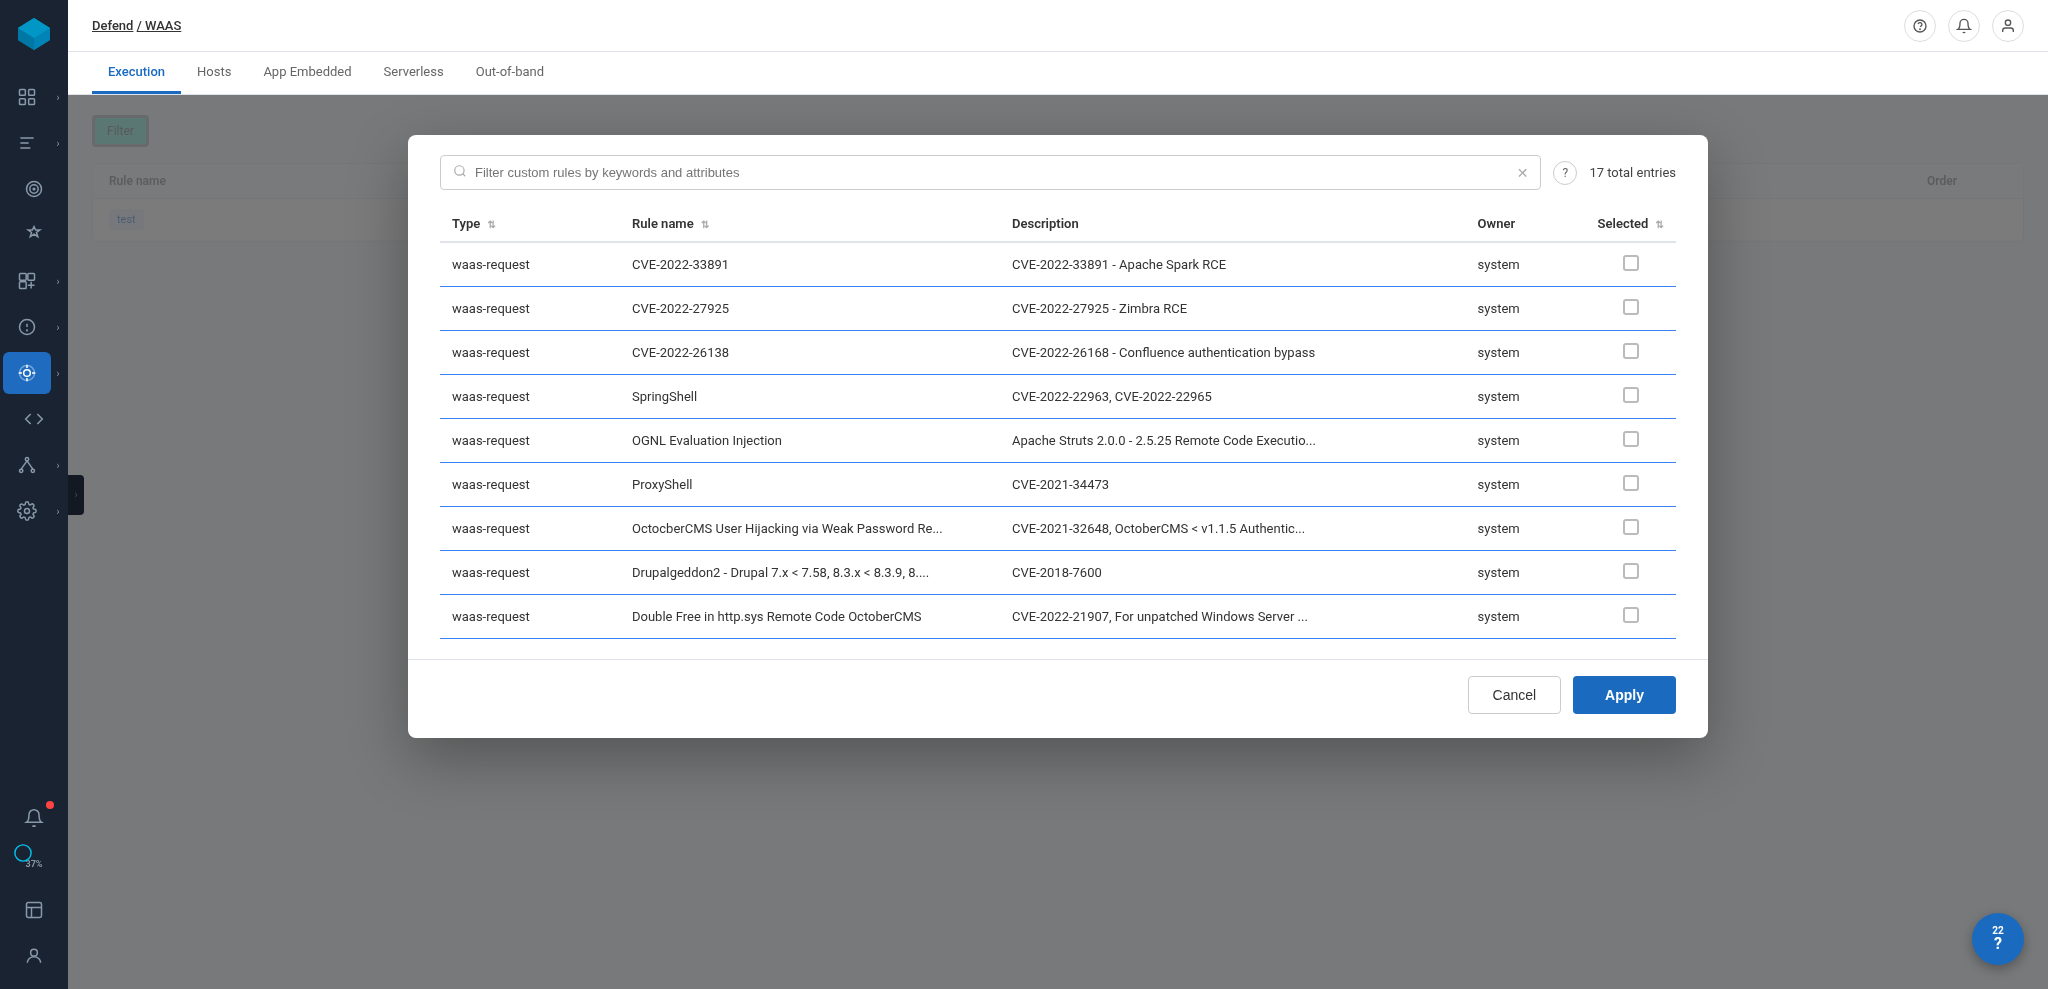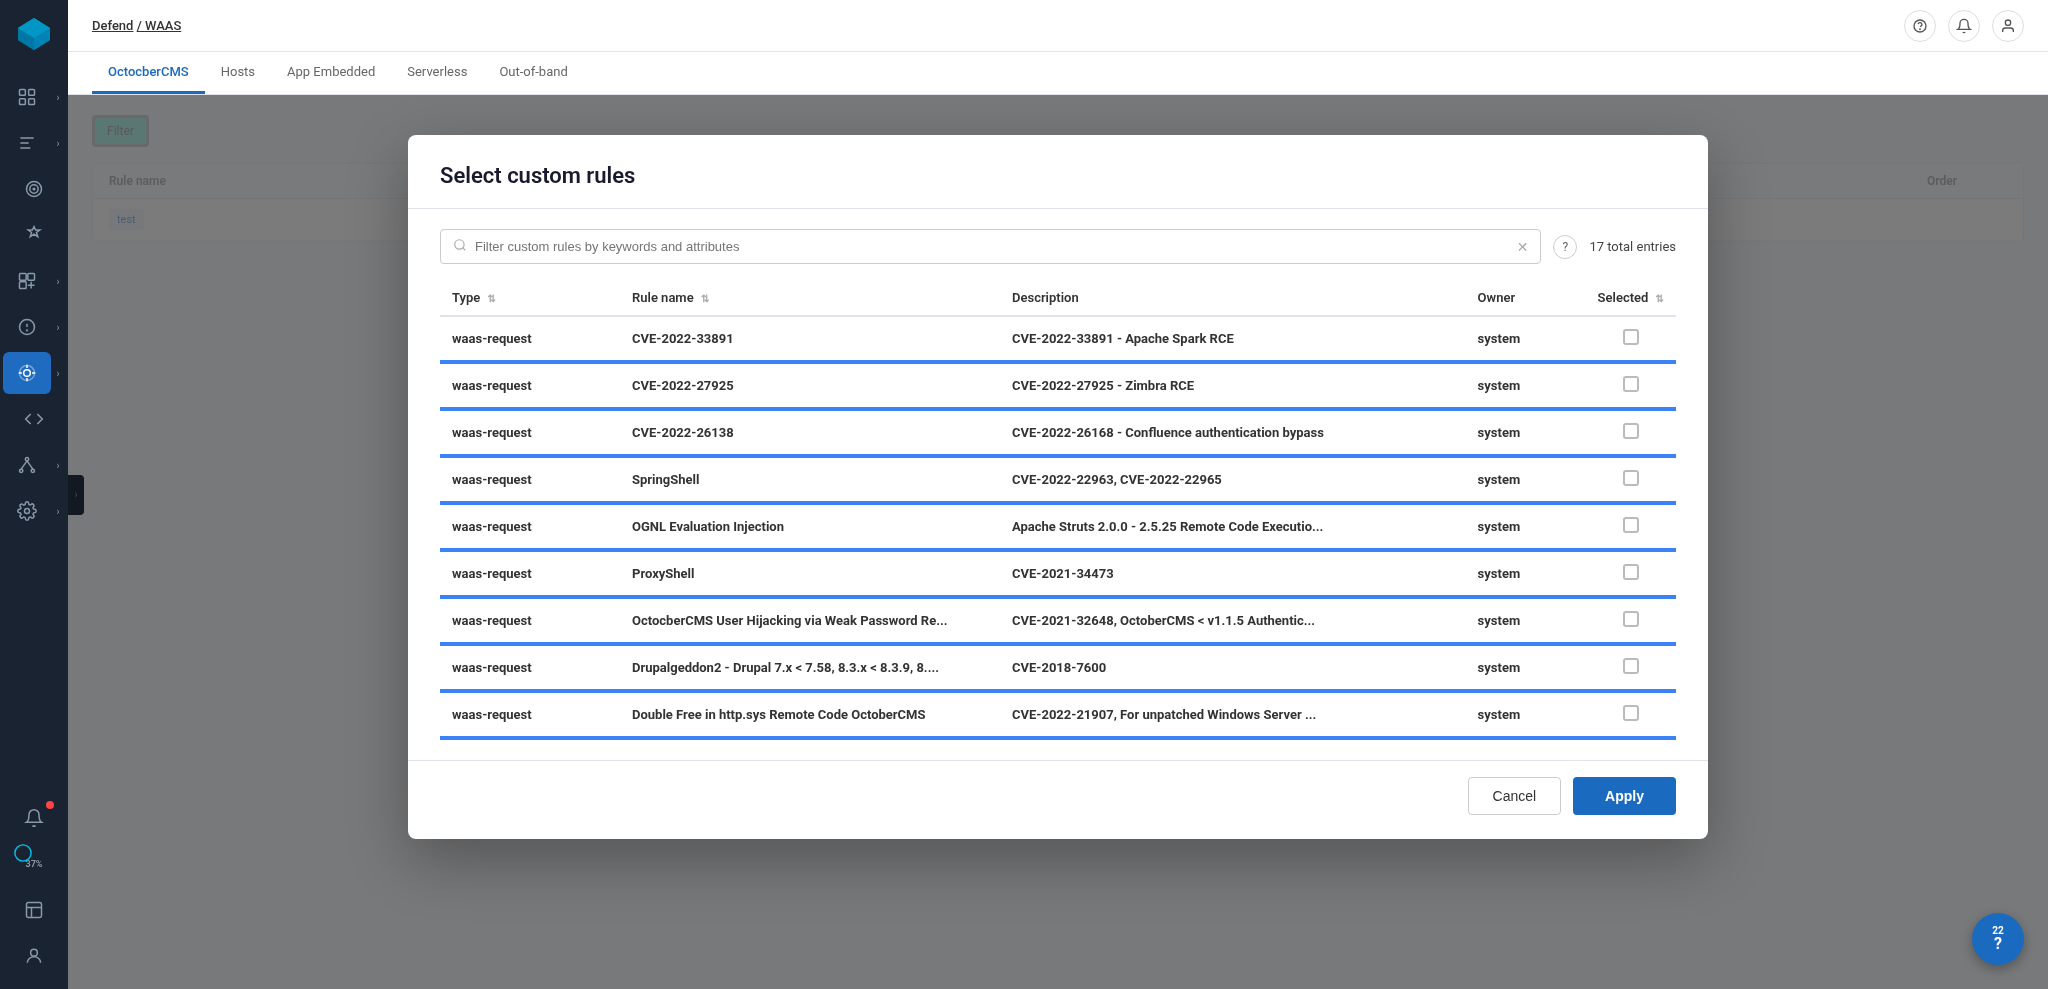--- a/index.html
+++ b/index.html
@@ -350,22 +350,21 @@
       background: #fff;
       white-space: nowrap;
     }
     .rules-table th .sort-icon {
       display: inline-block;
       margin-left: 4px;
       color: #aaa;
       font-size: 10px;
     }
     .rules-table tbody tr {
-      border-bottom: 4px solid #3b82f6;
-      font-weight: bold;
+      border-bottom: 1px solid #3b82f6;
     }
     .rules-table td {
       padding: 12px 12px;
       color: #333;
       vertical-align: middle;
     }
     .td-type { width: 180px; color: #555; }
     .td-name { width: 380px; }
     .td-owner { width: 120px; color: #555; }
     .td-selected { width: 80px; text-align: center; }
@@ -654,21 +653,21 @@
         <div class="top-bar-icon">
           <svg width="16" height="16" viewBox="0 0 24 24" fill="none" stroke="currentColor" stroke-width="2">
               <path d="M20 21v-2a4 4 0 0 0-4-4H8a4 4 0 0 0-4 4v2"></path>
               <circle cx="12" cy="7" r="4"></circle>
             </svg>
         </div>
       </div>
     </div>
 
     <div class="tabs-bar">
-      <div class="tab active">OctocberCMS</div>
+      <div class="tab active">Execution</div>
       <div class="tab">Hosts</div>
       <div class="tab">App Embedded</div>
       <div class="tab">Serverless</div>
       <div class="tab">Out-of-band</div>
     </div>
 
     <div class="page-body">
       <div class="bg-content">
         <div class="filter-bar">
           <div class="filter-btn">
@@ -682,23 +681,20 @@
           </div>
           <div class="bg-table-row">
             <span class="bg-row-label">test</span>
           </div>
         </div>
       </div>
 
       <div class="overlay">
 
         <div class="modal">
-          <div class="modal-header">
-            <h2 class="modal-title">Select custom rules</h2>
-          </div>
           <div class="modal-body">
 
             <div class="search-row">
               <div class="search-box">
                 <span class="search-icon">
                   <svg width="14" height="14" viewBox="0 0 24 24" fill="none" stroke="#aaa" stroke-width="2">
                       <circle cx="11" cy="11" r="8"></circle>
                       <line x1="21" y1="21" x2="16.65" y2="16.65"></line>
                     </svg>
                 </span>

